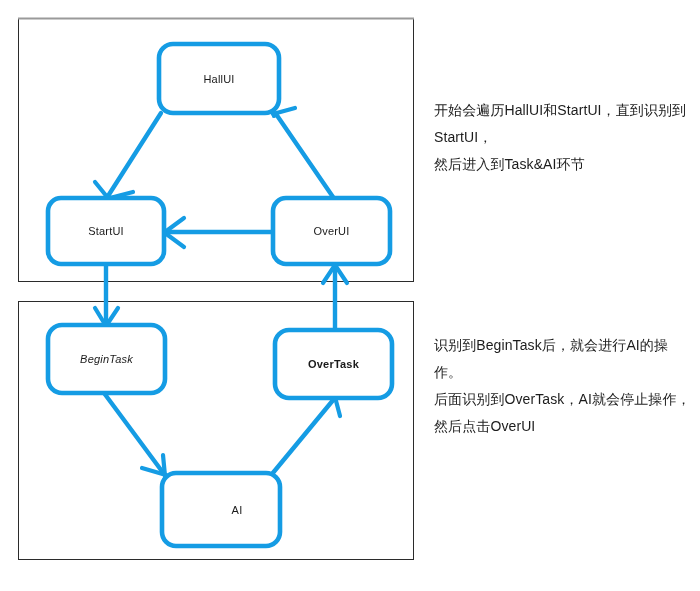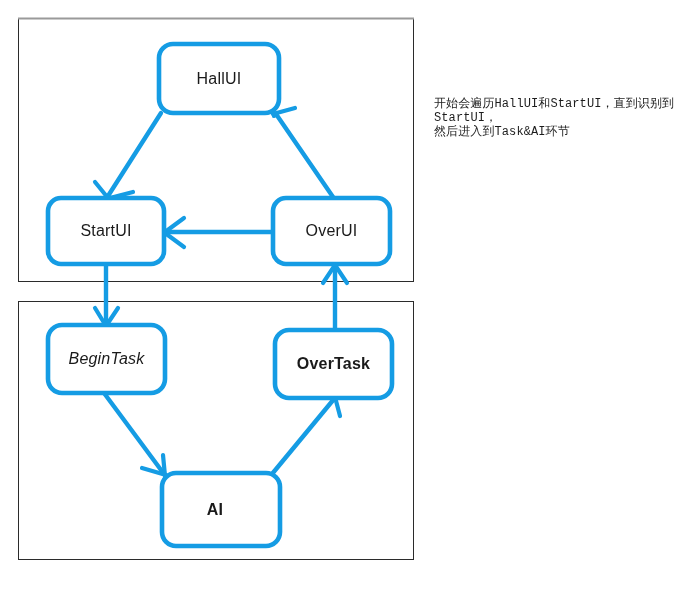--- a/index.html
+++ b/index.html
@@ -28,34 +28,33 @@
     top: 0;
     width: 700px;
     height: 591px;
   }
   
   .node-label {
     position: absolute;
     display: flex;
     align-items: center;
     justify-content: center;
-    font-size: 16px;
+    font-size: 11px;
     color: #1a1a1a;
     letter-spacing: 0.2px;
     white-space: nowrap;
     pointer-events: none;
   }
   .annotation {
     position: absolute;
-    font-size: 12px;
-    line-height: 14px;
+    font-size: 14px;
+    line-height: 27px;
     color: #1c1c1c;
     white-space: pre-line;
     letter-spacing: 0.1px;
-    font-family: Liberation Mono, monospace;
   }
 </style>
 </head>
 <body>
 
 <div id="canvas">
 
   <svg class="diagram-svg" viewBox="0 0 700 591" xmlns="http://www.w3.org/2000/svg">
 
     <g>
@@ -119,18 +118,21 @@
       <rect x="275" y="330" width="117" height="68" rx="14" ry="14"></rect>
       <rect x="162" y="473" width="118" height="73" rx="14" ry="14"></rect>
     </g>
   </svg>
 
   <div class="node-label" style="left:159px; top:44px;  width:120px; height:69px;">HallUI</div>
   <div class="node-label" style="left:273px; top:198px; width:117px; height:66px;">OverUI</div>
   <div class="node-label" style="left:48px;  top:198px; width:116px; height:66px;">StartUI</div>
   <div class="node-label" style="left:48px;  top:325px; width:117px; height:68px;font-style:italic;">BeginTask</div>
   <div class="node-label" style="left:275px; top:330px; width:117px; height:68px;font-weight:bold;">OverTask</div>
-  <div class="node-label" style="left:156px; top:473px; width:118px; height:73px;font-weight:bold;">AI</div>
+  <div class="node-label" style="left:178px; top:473px; width:118px; height:73px;">AI</div>
 
   <div class="annotation" style="left:434px; top:97px;  width:258px;">开始会遍历HallUI和StartUI，直到识别到StartUI，
 然后进入到Task&amp;AI环节</div>
+  <div class="annotation" style="left:434px; top:332px; width:258px;">识别到BeginTask后，就会进行AI的操作。
+后面识别到OverTask，AI就会停止操作，
+然后点击OverUI</div>
 
 </div>
 
 </body></html>

